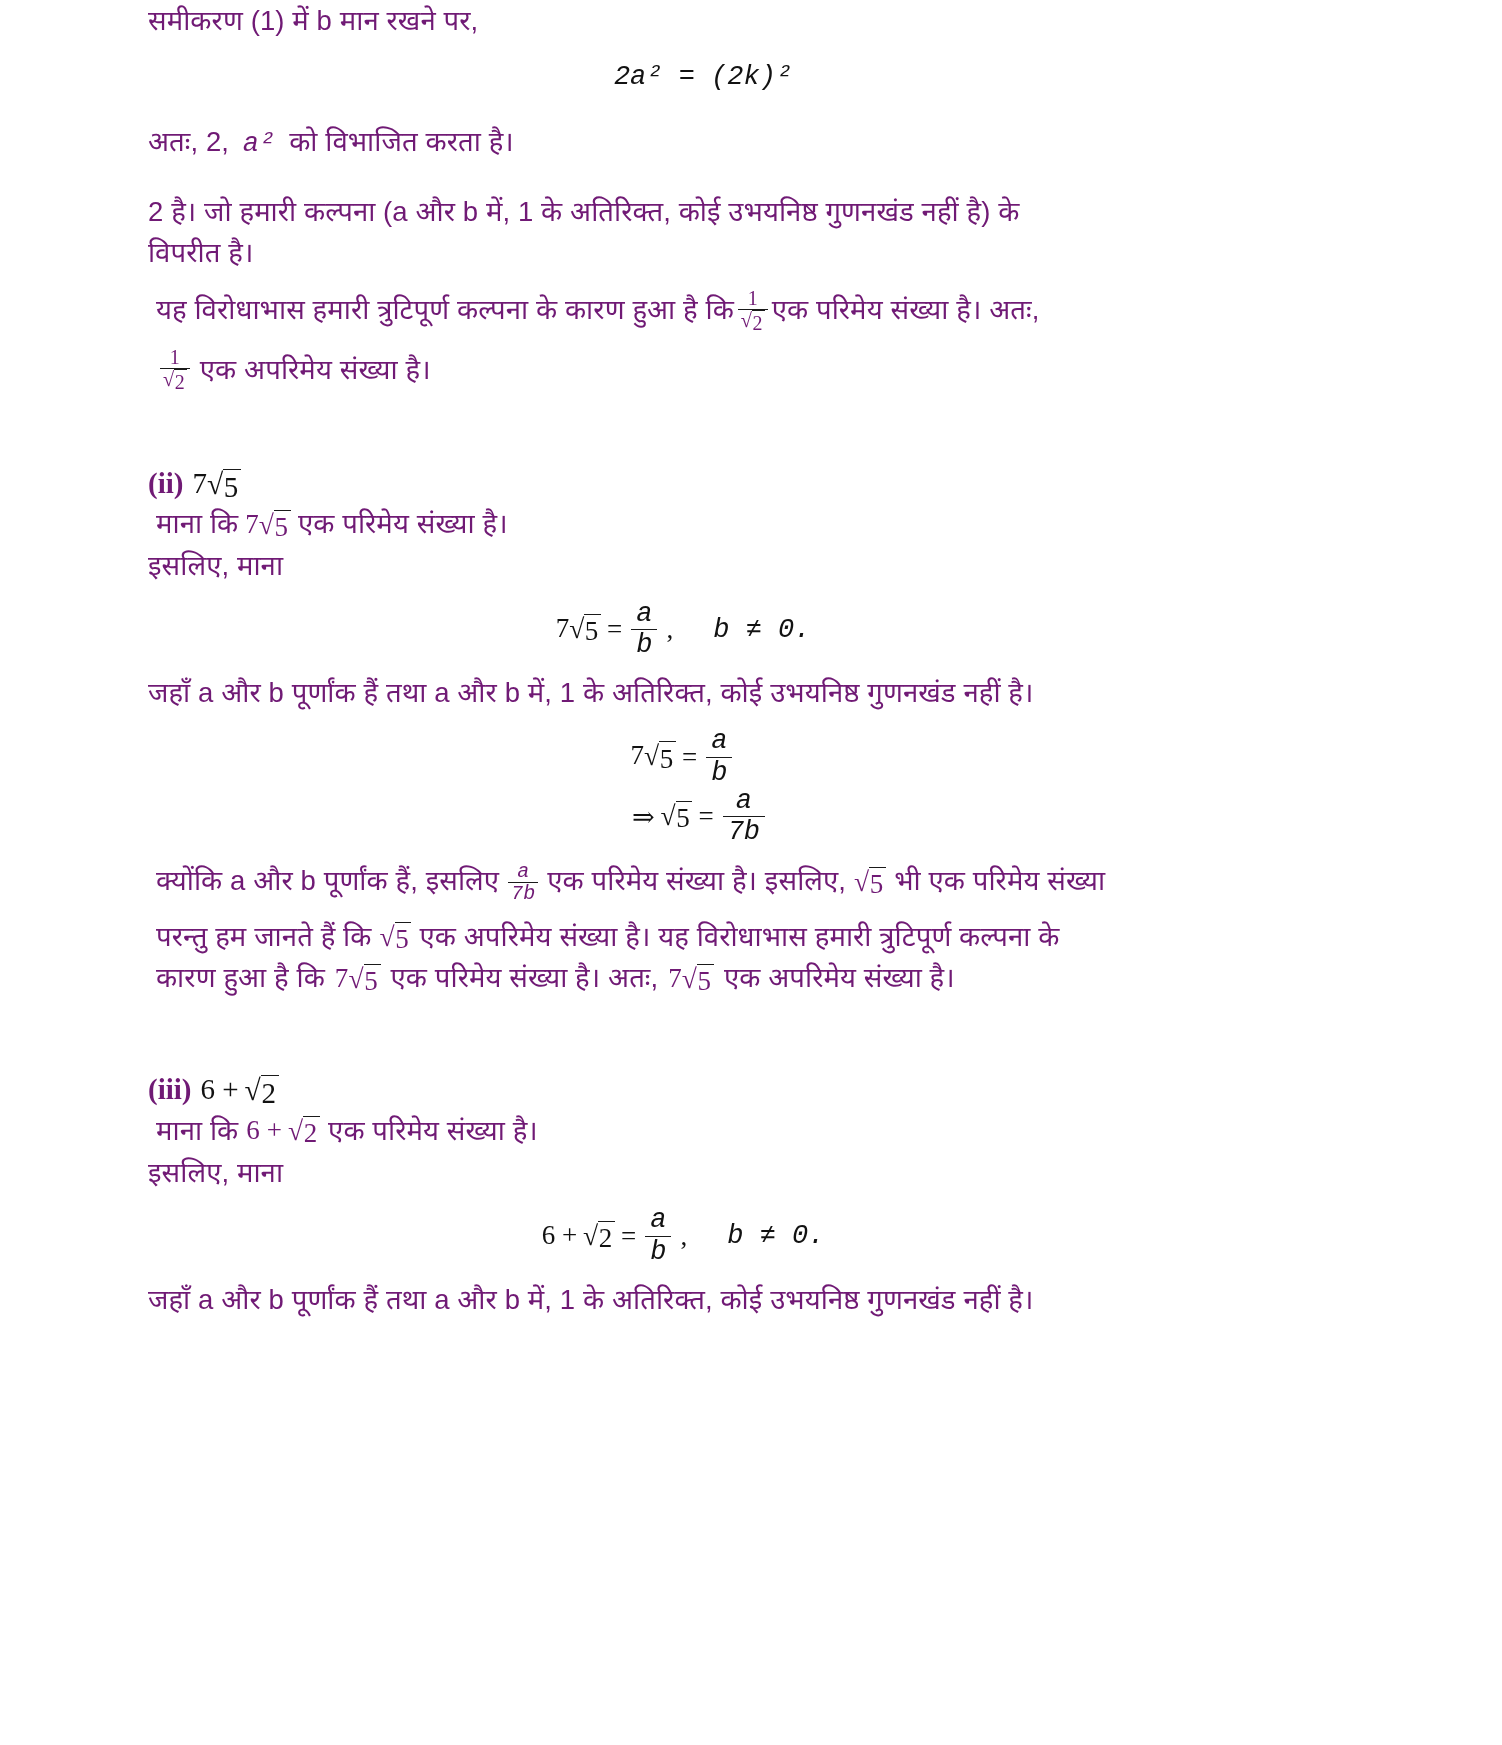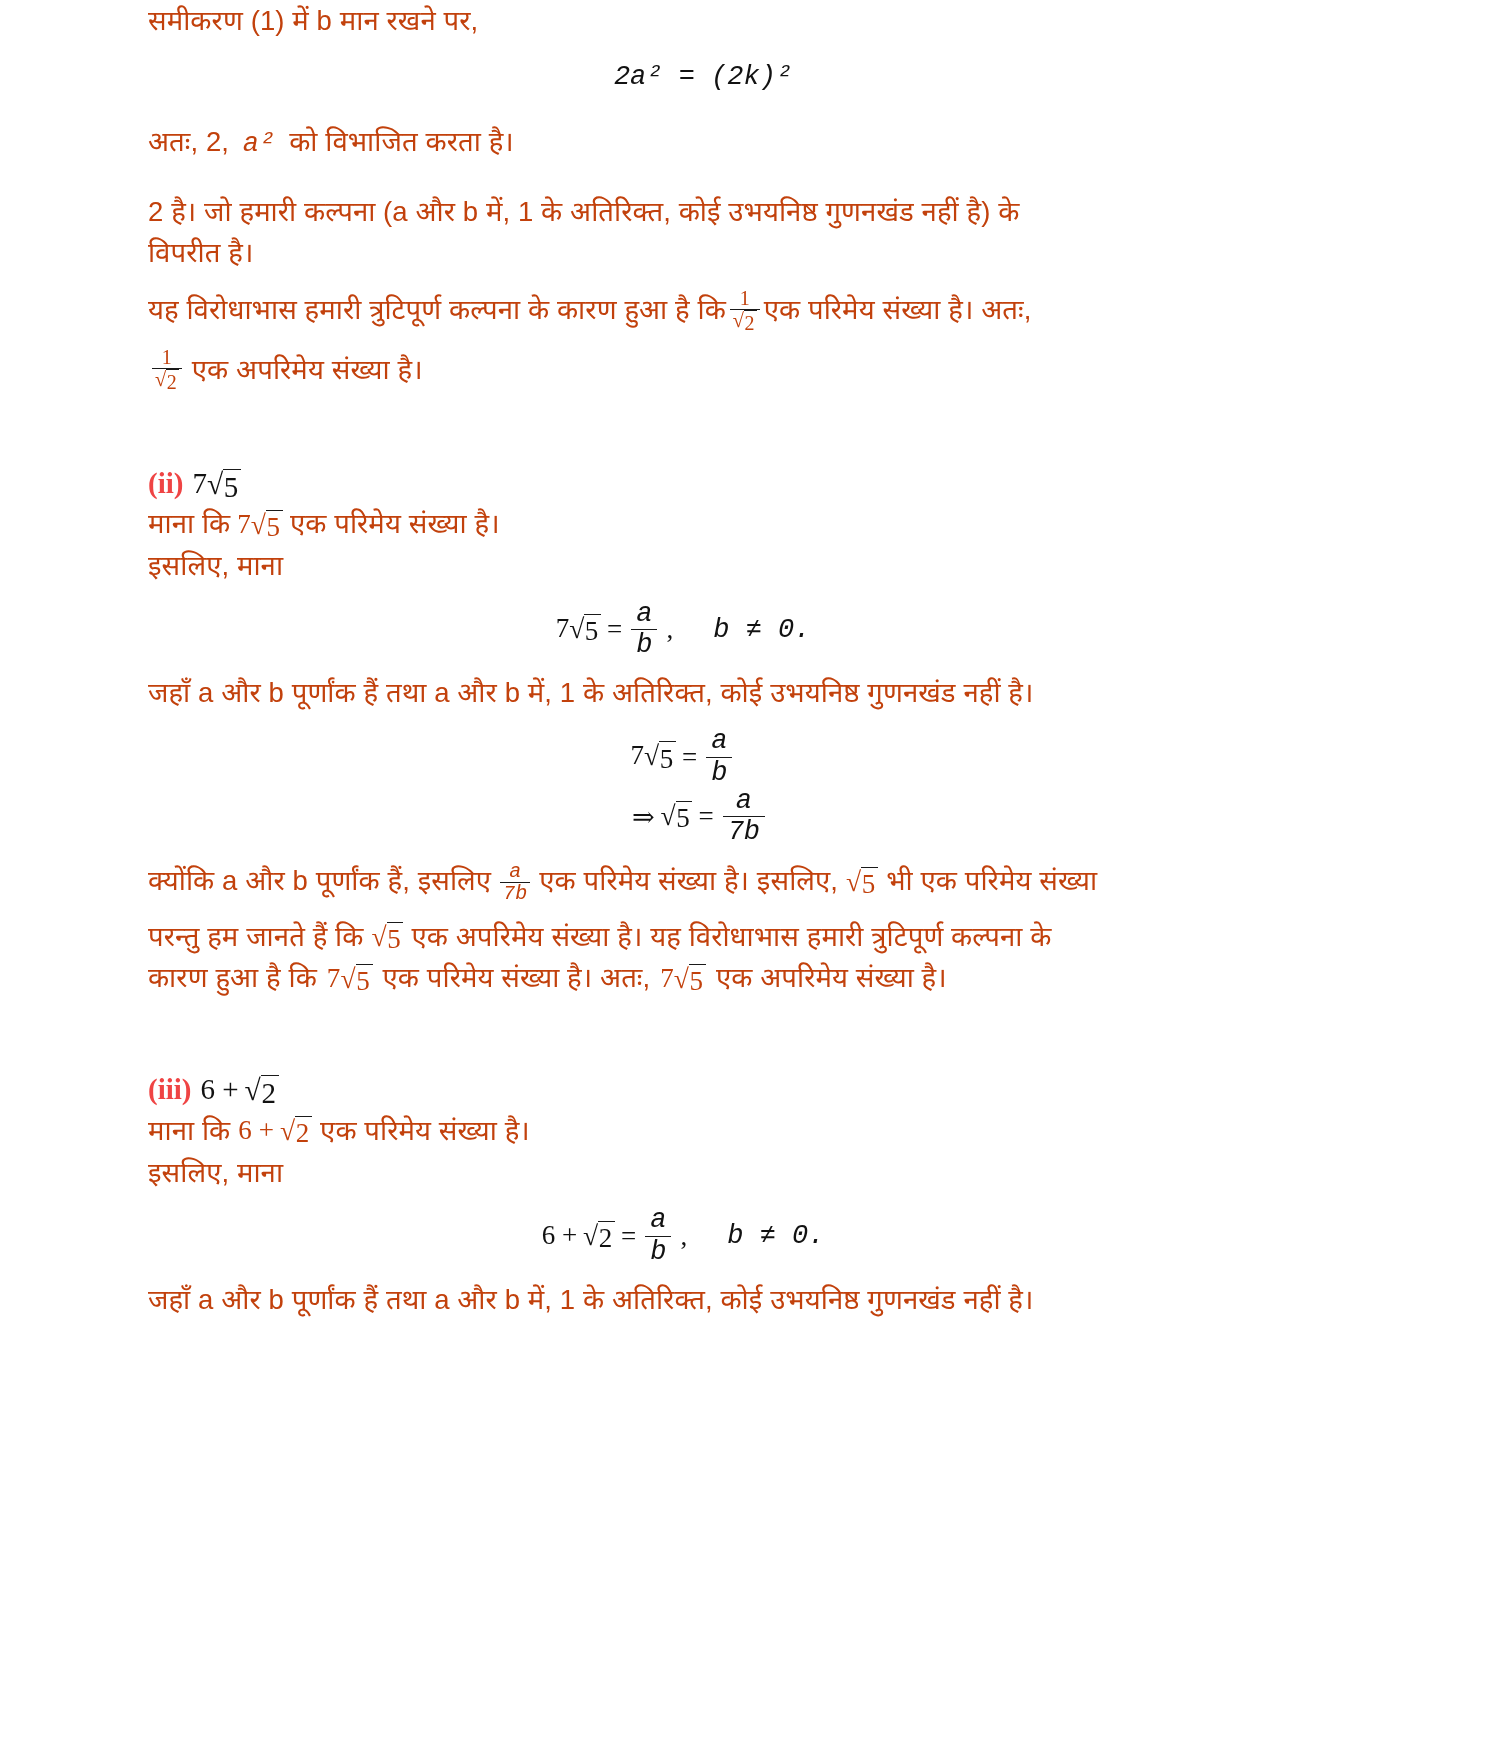--- a/index.html
+++ b/index.html
@@ -27,21 +27,21 @@
     left: 148px;
     top: 0px;
     width: 1070px;
   }
 
   
   .hline {
     font-family: "Liberation Sans", "DejaVu Sans", sans-serif;
     font-size: 27.5px;
     line-height: 1.52;
-    color: #c2410c;
+    color: #701a75;
     letter-spacing: 0.1px;
     white-space: nowrap;
   }
   .hpara {
     font-family: "Liberation Sans", "DejaVu Sans", sans-serif;
     font-size: 27.5px;
     line-height: 1.52;
     color: #1a1a1a;
   }
   .gap-s { height: 13px; }
@@ -114,34 +114,34 @@
     transform: translateY(1px);
   }
   .frac-sm > .num { padding: 0 3px 0 3px; }
   .frac-sm > .den { padding: 0 3px 0 3px; border-top-width: 1.2px; }
 
   
   .marker {
     font-family: "Liberation Serif", "DejaVu Serif", serif;
     font-weight: bold;
     font-size: 29px;
-    color: #ef4444;
+    color: #701a75;
     margin-right: 9px;
   }
   .sec-head {
     display: flex;
     align-items: baseline;
     white-space: nowrap;
   }
   .dots {
     font-family: "Liberation Serif", "DejaVu Serif", serif;
     font-size: 27px;
     letter-spacing: 1.5px;
   }
-  .inline-wrap { display: inline-flex; align-items: center; }
+  .inline-wrap { display: inline-flex; align-items: center; margin-left: 8px; }
 </style>
 </head>
 <body>
 
 <div class="page">
   <div class="content">
 
     <div class="hline">समीकरण (1) में b मान रखने पर,</div>
 
     <div class="gap-s"></div>

